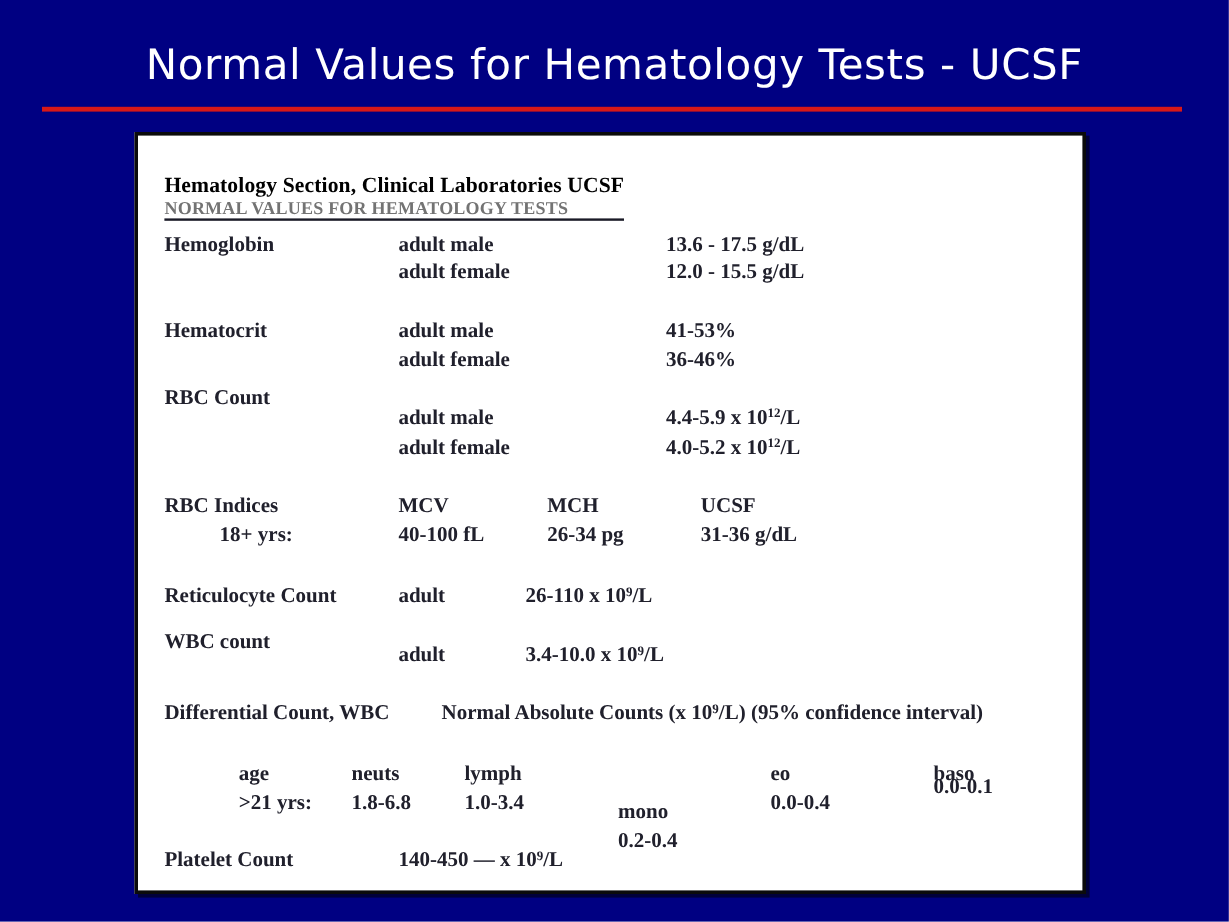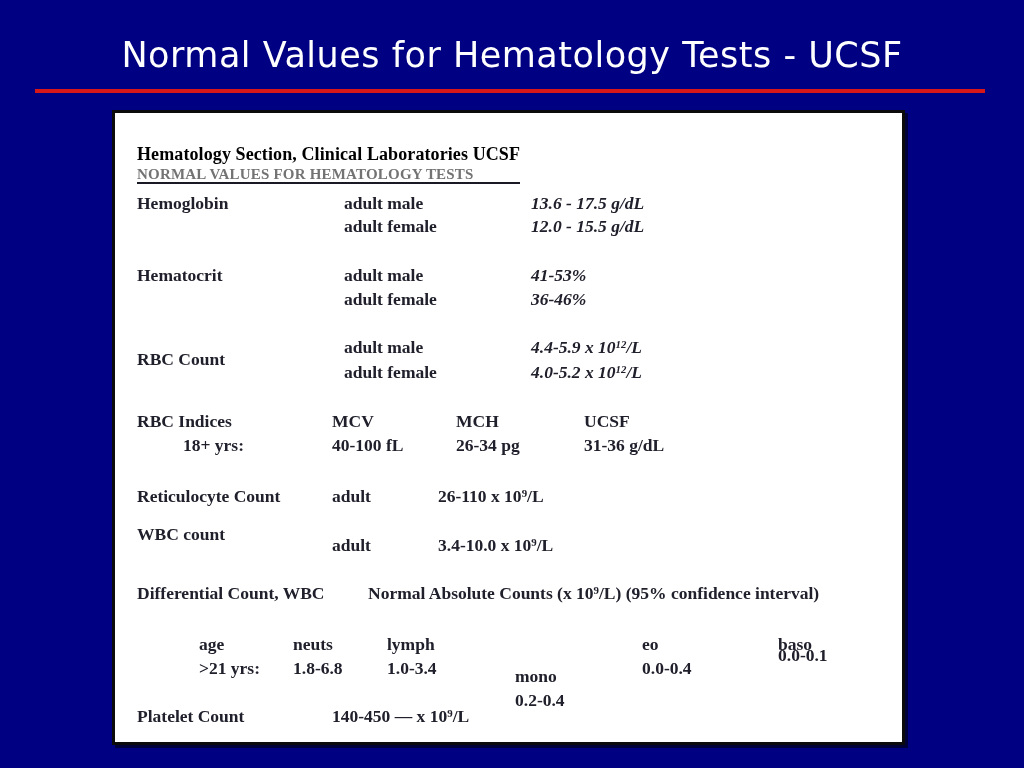--- a/index.html
+++ b/index.html
@@ -97,22 +97,22 @@
 
   sup {
     font-size: 0.62em;
     vertical-align: 0.48em;
     line-height: 0;
   }
 
   
   .c1 { left: 22px; }
   .c1i { left: 68px; }   
-  .c2 { left: 229px; }
-  .c3 { left: 416px; font-style: italic; }
+  .c2 { left: 217px; }
+  .c3 { left: 440px; }
 
   
   .d0 { left: 84px; }
   .d1 { left: 178px; }
   .d2 { left: 272px; }
   .d3 { left: 400px; margin-top: 32px; }
   .d4 { left: 527px; }
   .d5 { left: 663px; }
 
   
@@ -145,21 +145,21 @@
     <div class="tx c2" style="top:103px;">adult female</div>
     <div class="tx c3" style="top:103px;">12.0 - 15.5 g/dL</div>
 
     <div class="tx c1" style="top:152px;">Hematocrit</div>
     <div class="tx c2" style="top:152px;">adult male</div>
     <div class="tx c3" style="top:152px;">41-53%</div>
 
     <div class="tx c2" style="top:176px;">adult female</div>
     <div class="tx c3" style="top:176px;">36-46%</div>
 
-    <div class="tx c1" style="top:236px;">RBC Count</div>
+    <div class="tx c1" style="top:208px;">RBC Count</div>
     <div class="tx c2" style="top:224px;">adult male</div>
     <div class="tx c3" style="top:224px;">
       <span>4.4-5.9 x 10</span><sup>12</sup><span>/L</span>
     </div>
 
     <div class="tx c2" style="top:249px;">adult female</div>
     <div class="tx c3" style="top:249px;">
       <span>4.0-5.2 x 10</span><sup>12</sup><span>/L</span>
     </div>
 

